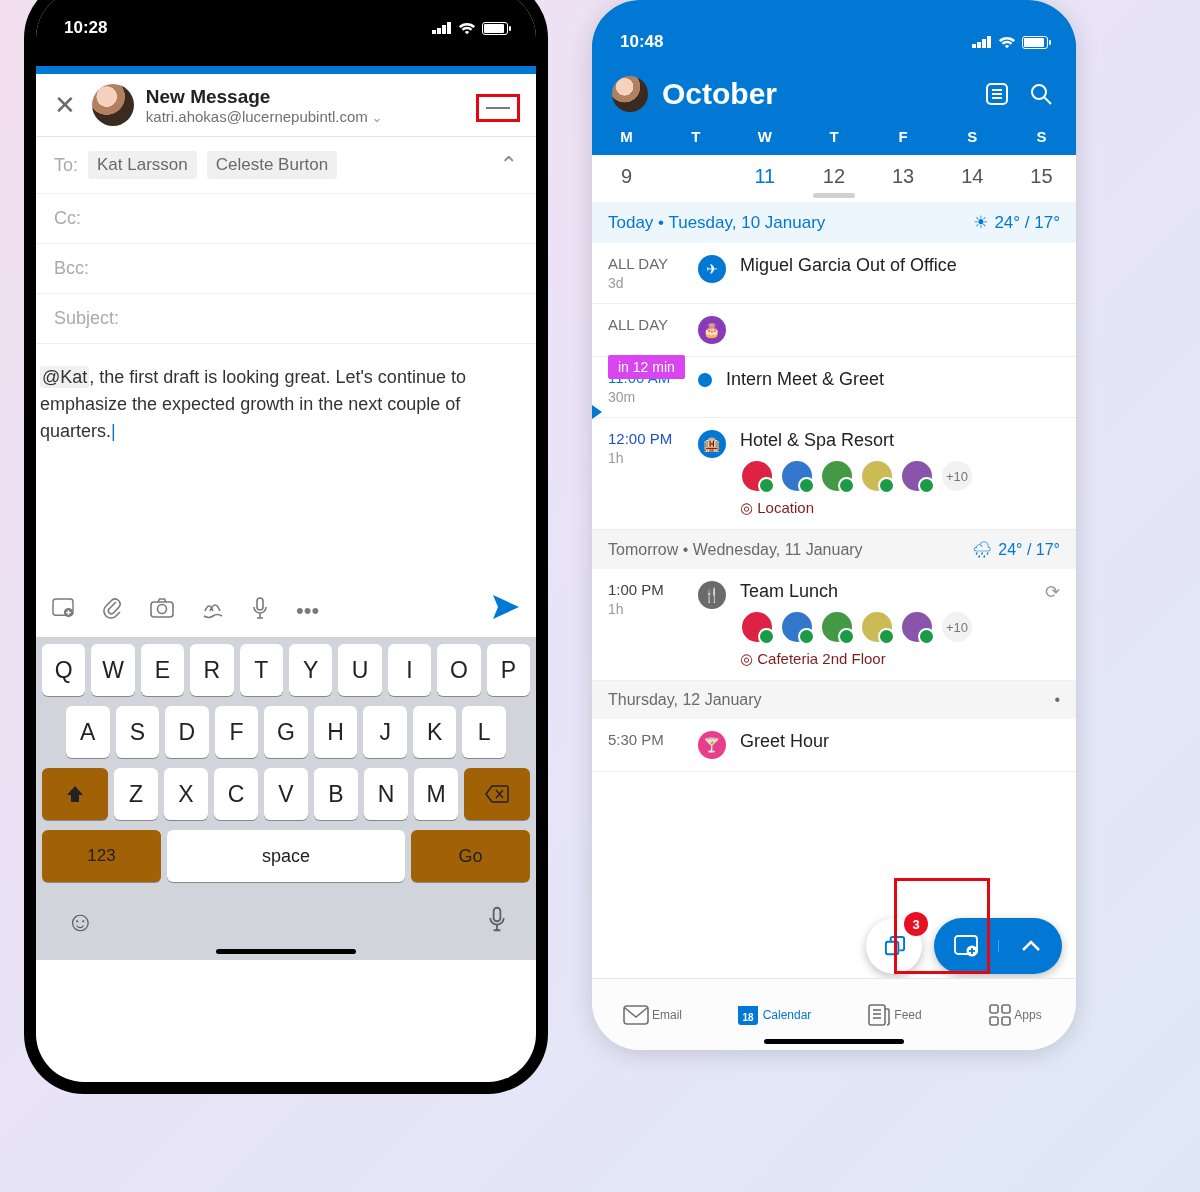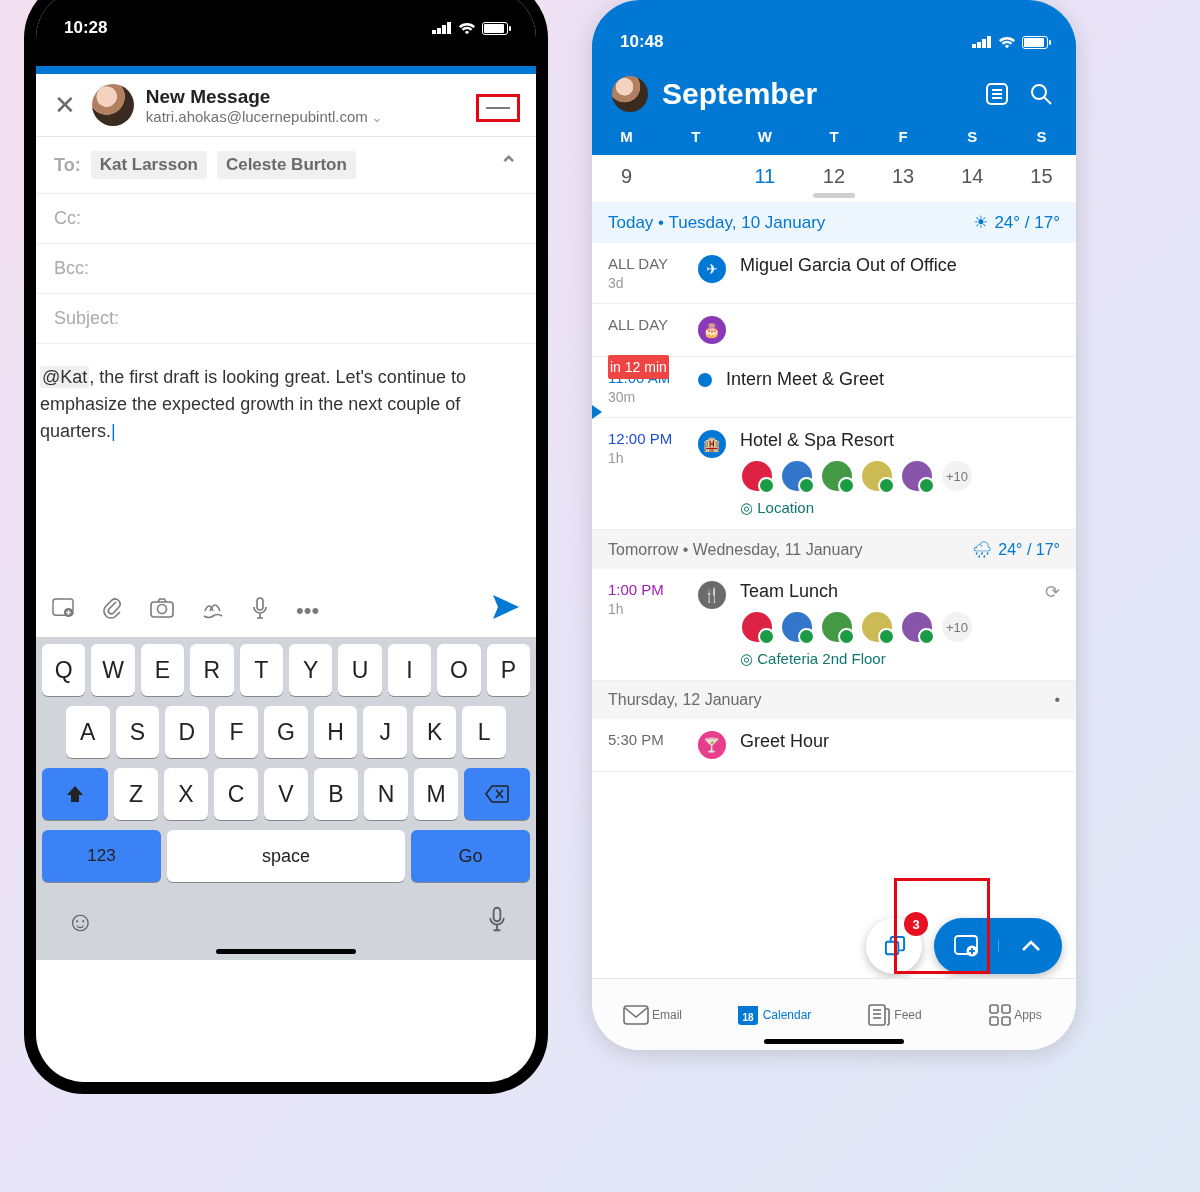--- a/index.html
+++ b/index.html
@@ -29,34 +29,34 @@
   .compose-header { display:flex; align-items:center; padding:10px 14px; gap:12px; border-bottom:1px solid #e5e5e5; position:relative; }
   .close-x { font-size:26px; color:#6b6b6b; padding:0 4px; }
   .avatar { width:42px; height:42px; border-radius:50%; background: radial-gradient(circle at 35% 30%, #f5d2c0 0 25%, #b08060 26% 45%, #3a2a20 46% 100%); flex-shrink:0; }
   .hdr-text { flex:1; }
   .hdr-title { font-size:19px; font-weight:700; color:#222; }
   .hdr-from { font-size:15px; color:#707070; }
   .hdr-from::after { content:' ⌄'; font-size:13px; color:#999; }
   .minimize { position:absolute; right:16px; top:20px; width:44px; height:28px; border:3px solid #e30613; display:flex; align-items:center; justify-content:center; }
   .minimize span { display:block; width:24px; height:2px; background:#7a7a7a; }
   .field { display:flex; align-items:center; padding:14px 18px; border-bottom:1px solid #eee; font-size:18px; color:#aaa; gap:10px; }
-  .field.first { padding-right:58px; position:relative;font-weight:bold; }
+  .field.first { padding-right:58px; position:relative; }
   .chip { background:#f0f0f0; color:#6a6a6a; border-radius:3px; padding:4px 9px; font-size:17px; }
   .chev { position:absolute; right:18px; font-size:22px; color:#888; }
   .body-area { padding:20px 4px; font-size:18px; line-height:1.5; color:#333; min-height:240px; }
   .mention { background:#f0f0f0; padding:1px 2px; border-radius:2px; }
   .cursor { color:#0078d4; font-weight:300; }
   .compose-toolbar { display:flex; align-items:center; padding:10px 16px; gap:28px; border-bottom:1px solid #d0d0d0; color:#7a7a7a; font-size:22px; }
   .compose-toolbar .send { margin-left:auto; color:#0078d4; font-size:26px; }
 
   
   .kbd { background:#d1d4da; padding:6px; }
   .krow { display:flex; gap:6px; margin-bottom:10px; justify-content:center; }
   .key { background:#fff; border-radius:6px; box-shadow:0 1px 0 #888; flex:1; height:52px; display:flex; align-items:center; justify-content:center; font-size:23px; color:#222; }
-  .key.dark { background:#3b82f6; }
+  .key.dark { background:#a16207; }
   .key.wide15 { flex:1.5; }
   .key.wide25 { flex:2.5; }
   .key.space { flex:5; font-size:18px; }
   .krow.bottom { margin-top:4px; }
   .kb-footer { display:flex; justify-content:space-between; padding:14px 24px 4px; font-size:28px; color:#5b5f66; }
   .home-ind { width:140px; height:5px; background:#000; border-radius:3px; margin:6px auto 0; }
 
   
   .cal-header { background:#0078d4; color:#fff; padding:18px 0 0 0; }
   .cal-top { display:flex; align-items:center; padding:10px 20px; gap:14px; }
@@ -80,22 +80,22 @@
   .ev-left .duration{ font-size:14px; color:#999; margin-top:3px; }
   .ev-dot { width:14px; height:14px; border-radius:50%; margin-top:4px; flex-shrink:0; }
   .ev-circ { width:28px; height:28px; border-radius:50%; display:flex; align-items:center; justify-content:center; color:#fff; font-size:14px; flex-shrink:0; margin-top:0;}
   .ev-body { flex:1; }
   .ev-title { font-size:18px; color:#222; margin-bottom:4px; }
   .attendees { display:flex; gap:6px; margin:8px 0 6px; }
   .att { width:34px; height:34px; border-radius:50%; background:#ccc; position:relative; border:2px solid #fff; }
   .att.r{background:#d24;} .att.b{background:#37c;} .att.g{background:#494;} .att.y{background:#cb5;} .att.p{background:#85a;}
   .att::after{content:'';position:absolute;right:-3px;bottom:-3px;width:13px;height:13px;background:#1c9b46;border:2px solid #fff;border-radius:50%;}
   .att.more { background:#f2f2f2; color:#777; font-size:13px; display:flex; align-items:center; justify-content:center; } .att.more::after{display:none;}
-  .ev-loc { color:#0f766e; font-size:15px; margin-top:4px; }
-  .badge-time { position:absolute; background:#ef4444; color:#fff; font-size:14px; padding:4px 2px; border-radius:2px; }
+  .ev-loc { color:#7f1d1d; font-size:15px; margin-top:4px; }
+  .badge-time { position:absolute; background:#d946ef; color:#fff; font-size:14px; padding:4px 10px; border-radius:2px; }
   .event-wrap { position:relative; }
   .tri { position:absolute; left:0; top:48px; width:0; height:0; border-top:7px solid transparent; border-bottom:7px solid transparent; border-left:10px solid #0078d4; }
   .ev-list{ overflow:hidden; }
 
   .fab-area{ position:absolute; bottom:76px; right:14px; display:flex; align-items:center; gap:12px; }
   .fab-windows { width:56px; height:56px; border-radius:50%; background:#fff; box-shadow:0 3px 10px rgba(0,0,0,.25); position:relative; display:flex;align-items:center;justify-content:center;font-size:22px;color:#0078d4; }
   .notif { position:absolute; top:-6px; right:-6px; background:#e81123; color:#fff; width:24px; height:24px; border-radius:50%; font-size:13px; display:flex; align-items:center; justify-content:center; font-weight:600;}
   .fab-main { background:#0078d4; border-radius:32px; height:56px; display:flex; align-items:center; box-shadow:0 3px 10px rgba(0,0,0,.25); }
   .fab-seg { width:64px; display:flex; align-items:center; justify-content:center; color:#fff; font-size:22px; }
   .fab-seg.div { border-left:1px solid rgba(255,255,255,.3); }
@@ -242,21 +242,21 @@
       <span class="status-icons">
           <span class="bars"></span>
         <svg class="wifi" viewBox="0 0 20 14">
             <path d="M10 13.5 L7.5 11 A3.5 3.5 0 0 1 12.5 11 Z M4 7.5 A8.5 8.5 0 0 1 16 7.5 L14 9.5 A5.7 5.7 0 0 0 6 9.5 Z M1 4.5 A13 13 0 0 1 19 4.5 L17 6.5 A10 10 0 0 0 3 6.5 Z" fill="#fff"></path>
           </svg>
         <span class="battery"></span>
         </span>
     </div>
     <div class="cal-top">
       <div class="avatar sm"></div>
-      <div class="month">September</div>
+      <div class="month">October</div>
       <div class="hicon">
           <svg width="24" height="24" viewBox="0 0 24 24">
             <rect x="2" y="2" width="20" height="20" rx="4" fill="none" stroke="#fff" stroke-width="2"></rect>
             <line x1="7" y1="8" x2="17" y2="8" stroke="#fff" stroke-width="2"></line>
             <line x1="7" y1="12" x2="17" y2="12" stroke="#fff" stroke-width="2"></line>
             <line x1="7" y1="16" x2="17" y2="16" stroke="#fff" stroke-width="2"></line>
           </svg>
         </div>
       <div class="hicon">
           <svg width="24" height="24" viewBox="0 0 24 24">
@@ -350,21 +350,21 @@
       </div>
 
     <div class="dayheader plain">
       <span>Tomorrow • Wednesday, 11 January</span>
       <span class="weather" style="color:#0078d4">🌧 <span>24° / 17°</span></span>
     </div>
     <div id="tomorrow-events">
         <div class="event-wrap">
           <div class="event">
             <div class="ev-left">
-              <div style="color:#a21caf">1:00 PM</div>
+              <div style="color:#404040">1:00 PM</div>
               <div class="duration">1h</div>
             </div>
             <div class="ev-circ" style="background:#6b6b6b">🍴</div>
             <div class="ev-body">
               <div class="ev-title">Team Lunch</div>
               <div class="attendees">
                 <div class="att r"></div>
                 <div class="att b"></div>
                 <div class="att g"></div>
                 <div class="att y"></div>

